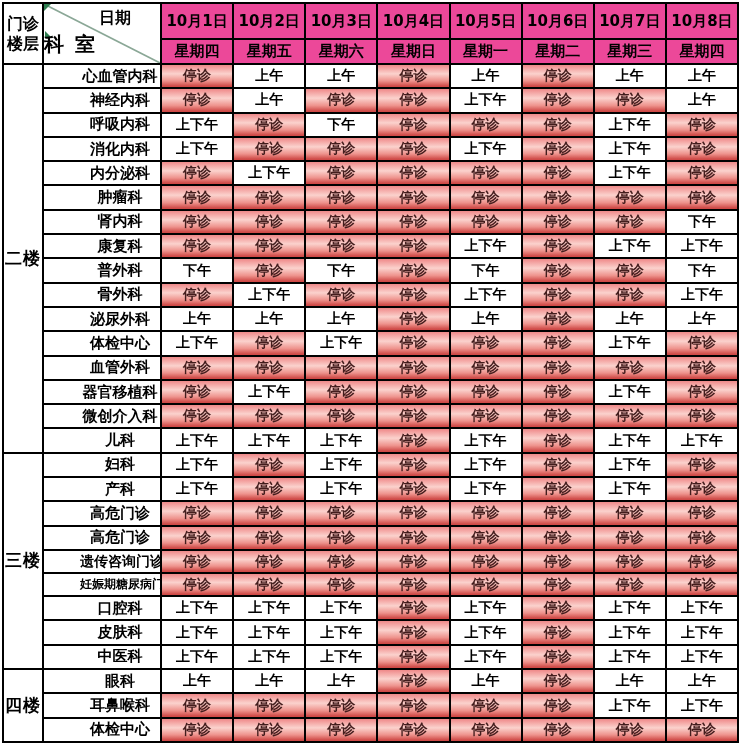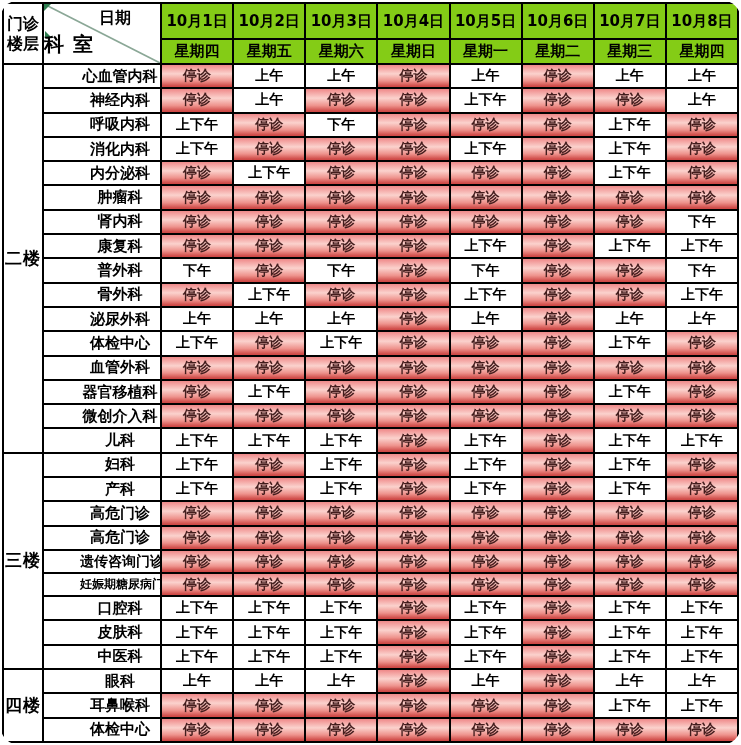--- a/index.html
+++ b/index.html
@@ -7,42 +7,42 @@
     --closed-top:#ef8989;
     --closed-light:#fbd2cd;
     --closed-mid:#ee938d;
     --closed-bottom:#cf4a47;
     --closed-text:#431d1d;
     --diag-line:#8aa796;
     --marker:#2e7d4f;
   }
   html,body{margin:0;padding:0;background:#ffffff;}
   body{font-family:"DejaVu Sans",sans-serif;font-weight:bold;color:#000;}
-  .page{width:741px;height:745px;background:#ffffff;overflow:hidden;position:relative;border-radius:20px;}
+  .page{width:741px;height:745px;background:#ffffff;overflow:hidden;position:relative;}
   table{border-collapse:collapse;table-layout:fixed;width:737px;height:741px;margin:2px;}
   col.c-floor{width:40px;}
   col.c-dept{width:118px;}
   th,td{border:2px solid var(--border);text-align:center;vertical-align:middle;padding:0;
         font-weight:bold;overflow:hidden;white-space:nowrap;}
   thead tr.r-date{height:36px;}
   thead tr.r-week{height:25px;padding-left:34px;}
-  th.date-cell,th.week-cell{font-size:15px;background:#84cc16;}
+  th.date-cell,th.week-cell{font-size:15px;background:#ec4899;}
   td.floor-cell{font-size:17px;background:#fff;letter-spacing:1px;margin-top:7px;}
   th.floor-head{font-size:16px;background:#fff;line-height:1.25;}
   td.dept-cell{font-size:15px;background:#fff;padding-left:36px;}
   td.dept-cell.sm{font-size:14px;margin-left:6px;}
   td.dept-cell.xs{font-size:12px;margin-left:8px;}
   td.val-cell{font-size:14px;}
   td.val-cell.open{background:#ffffff;color:#000;}
   td.val-cell.closed{
     background:linear-gradient(180deg,var(--closed-top) 0%,var(--closed-light) 40%,
                var(--closed-mid) 72%,var(--closed-bottom) 96%);
     color:var(--closed-text);
   }
-  th.diag{position:relative;background:#fff;padding:0;font-family:Liberation Serif, serif;}
+  th.diag{position:relative;background:#fff;padding:0;}
   .diag svg{position:absolute;top:0;left:0;width:100%;height:100%;}
   .diag .lbl-top{position:absolute;top:4px;left:26px;right:0;text-align:center;font-size:16px;}
   .diag .lbl-bottom{position:absolute;bottom:5px;left:0;font-size:20px;letter-spacing:2px;}
   .diag .corner-marker{position:absolute;top:0;left:0;width:0;height:0;
     border-top:7px solid var(--marker);border-right:7px solid transparent;}
   .diag .mid-marker{position:absolute;left:1px;bottom:26px;width:0;height:0;
     border-bottom:6px solid var(--marker);border-right:6px solid transparent;}
 </style>
 </head>
 <body>

